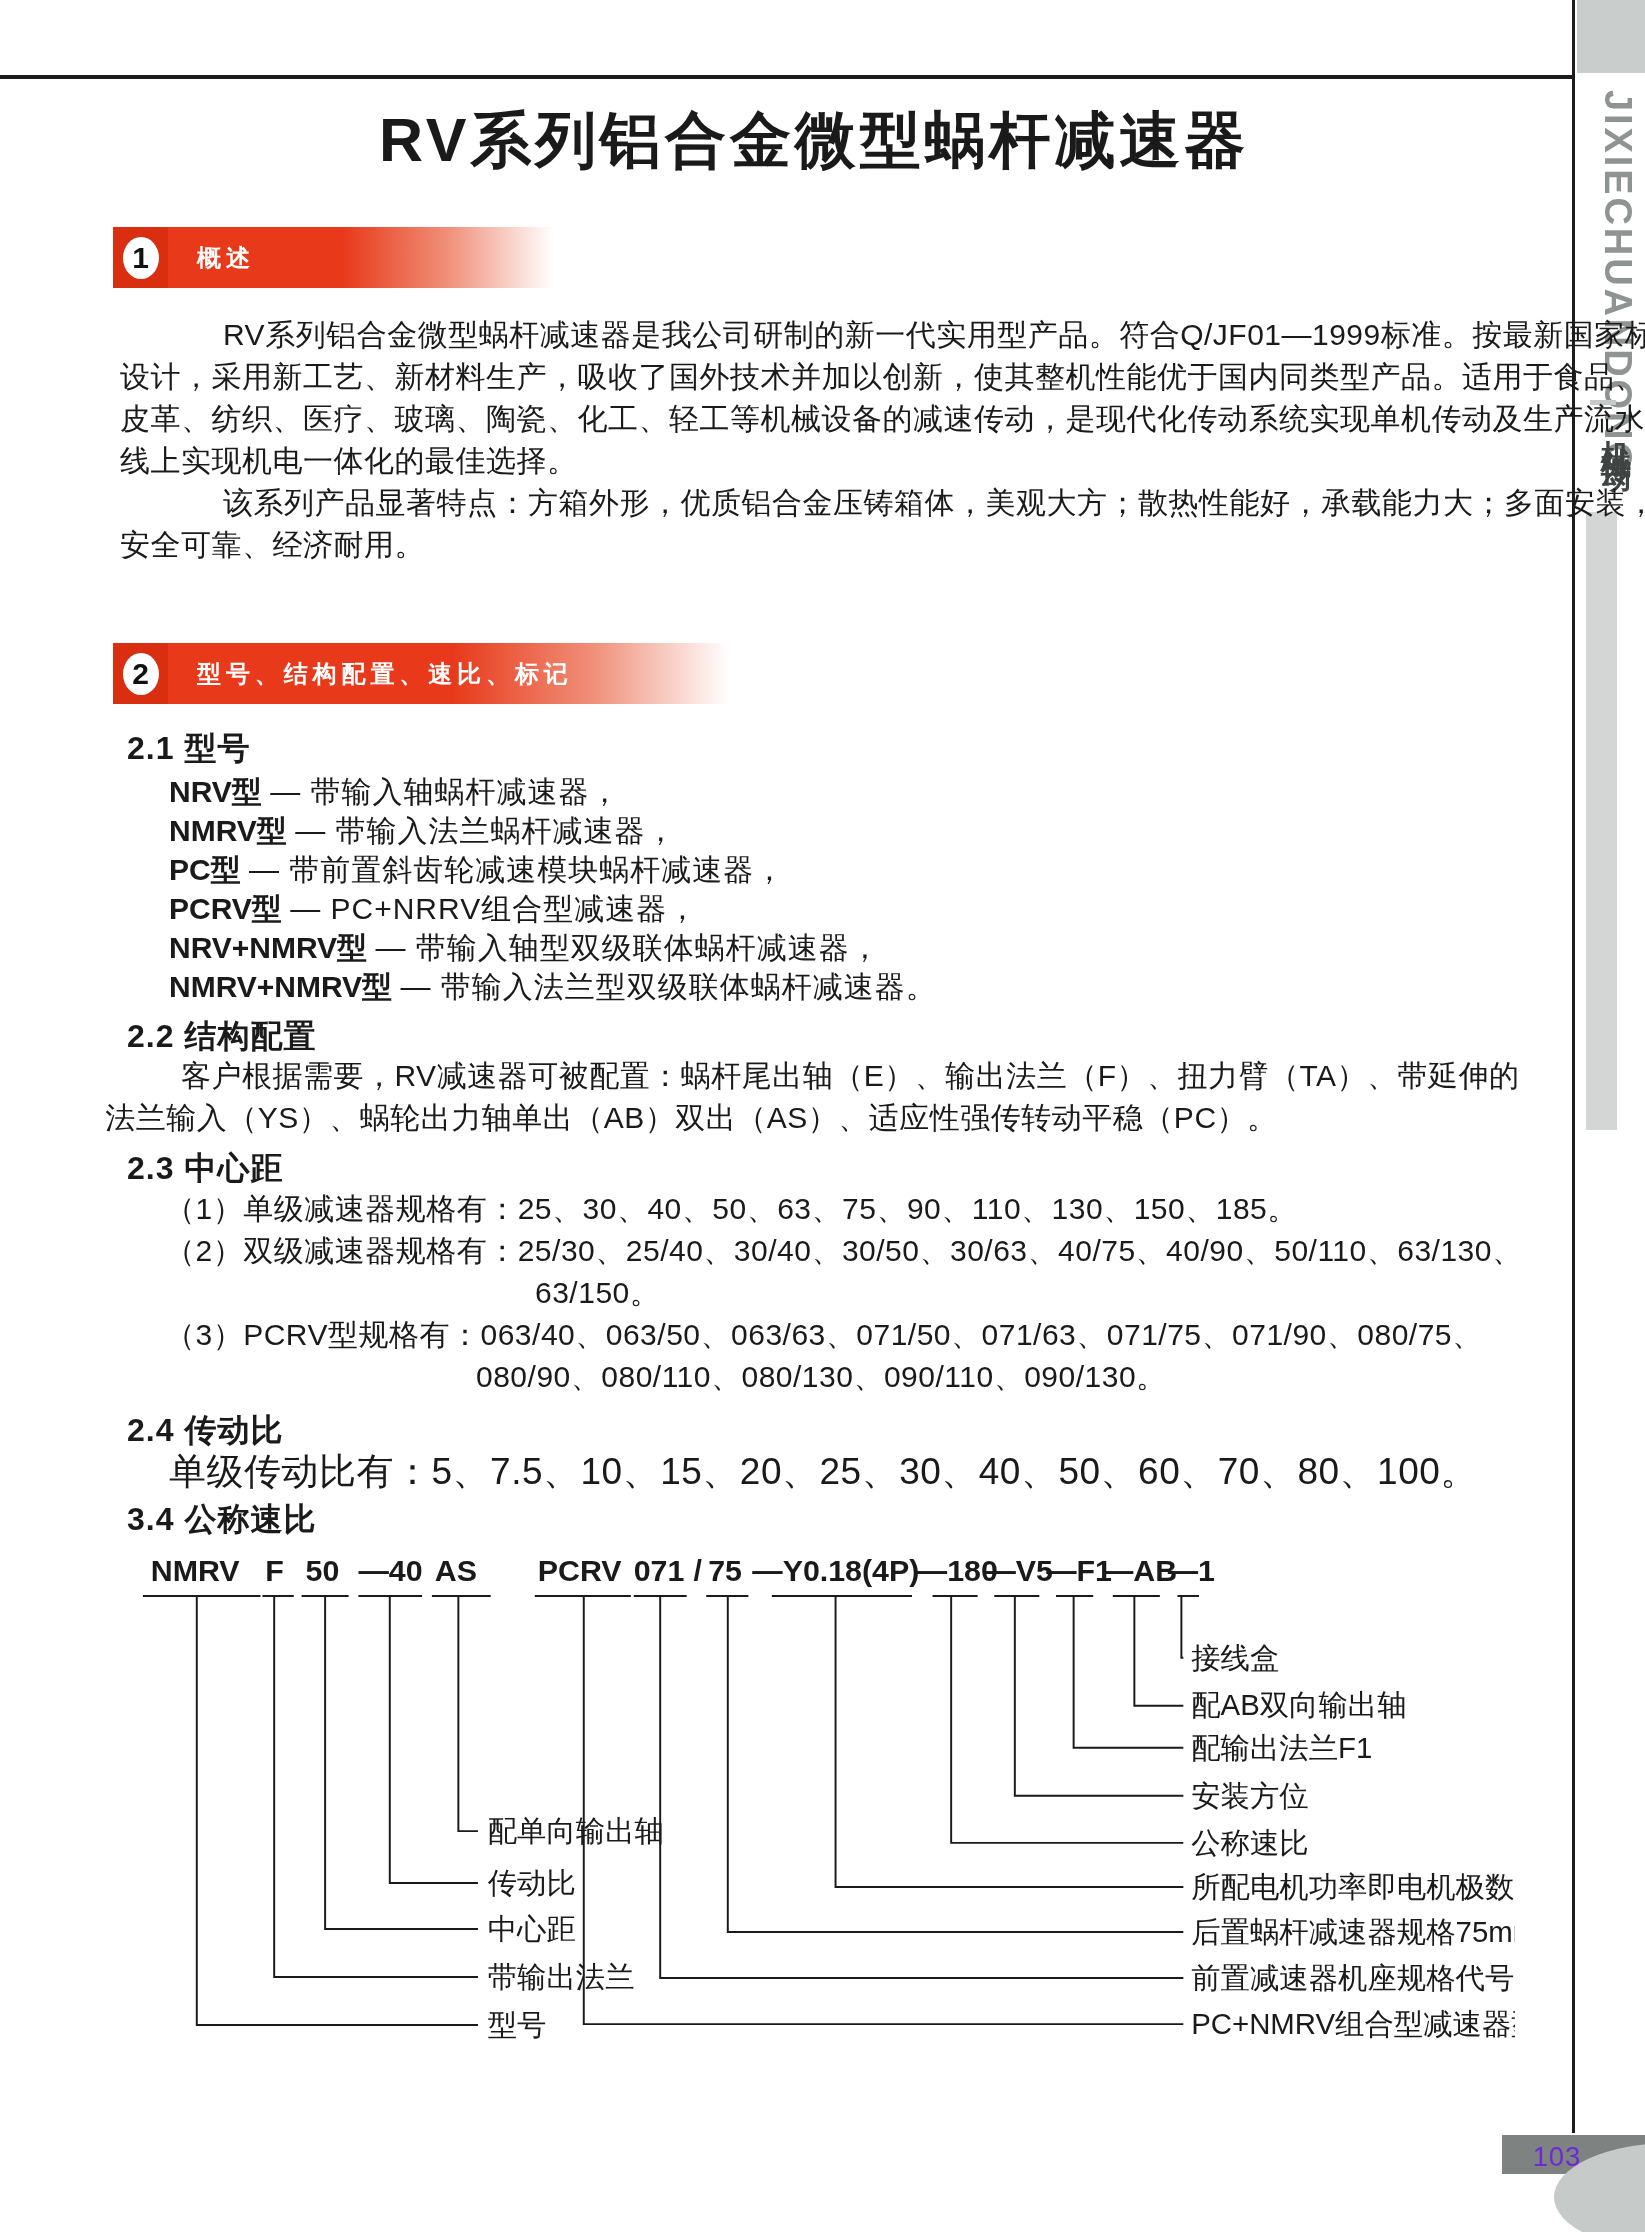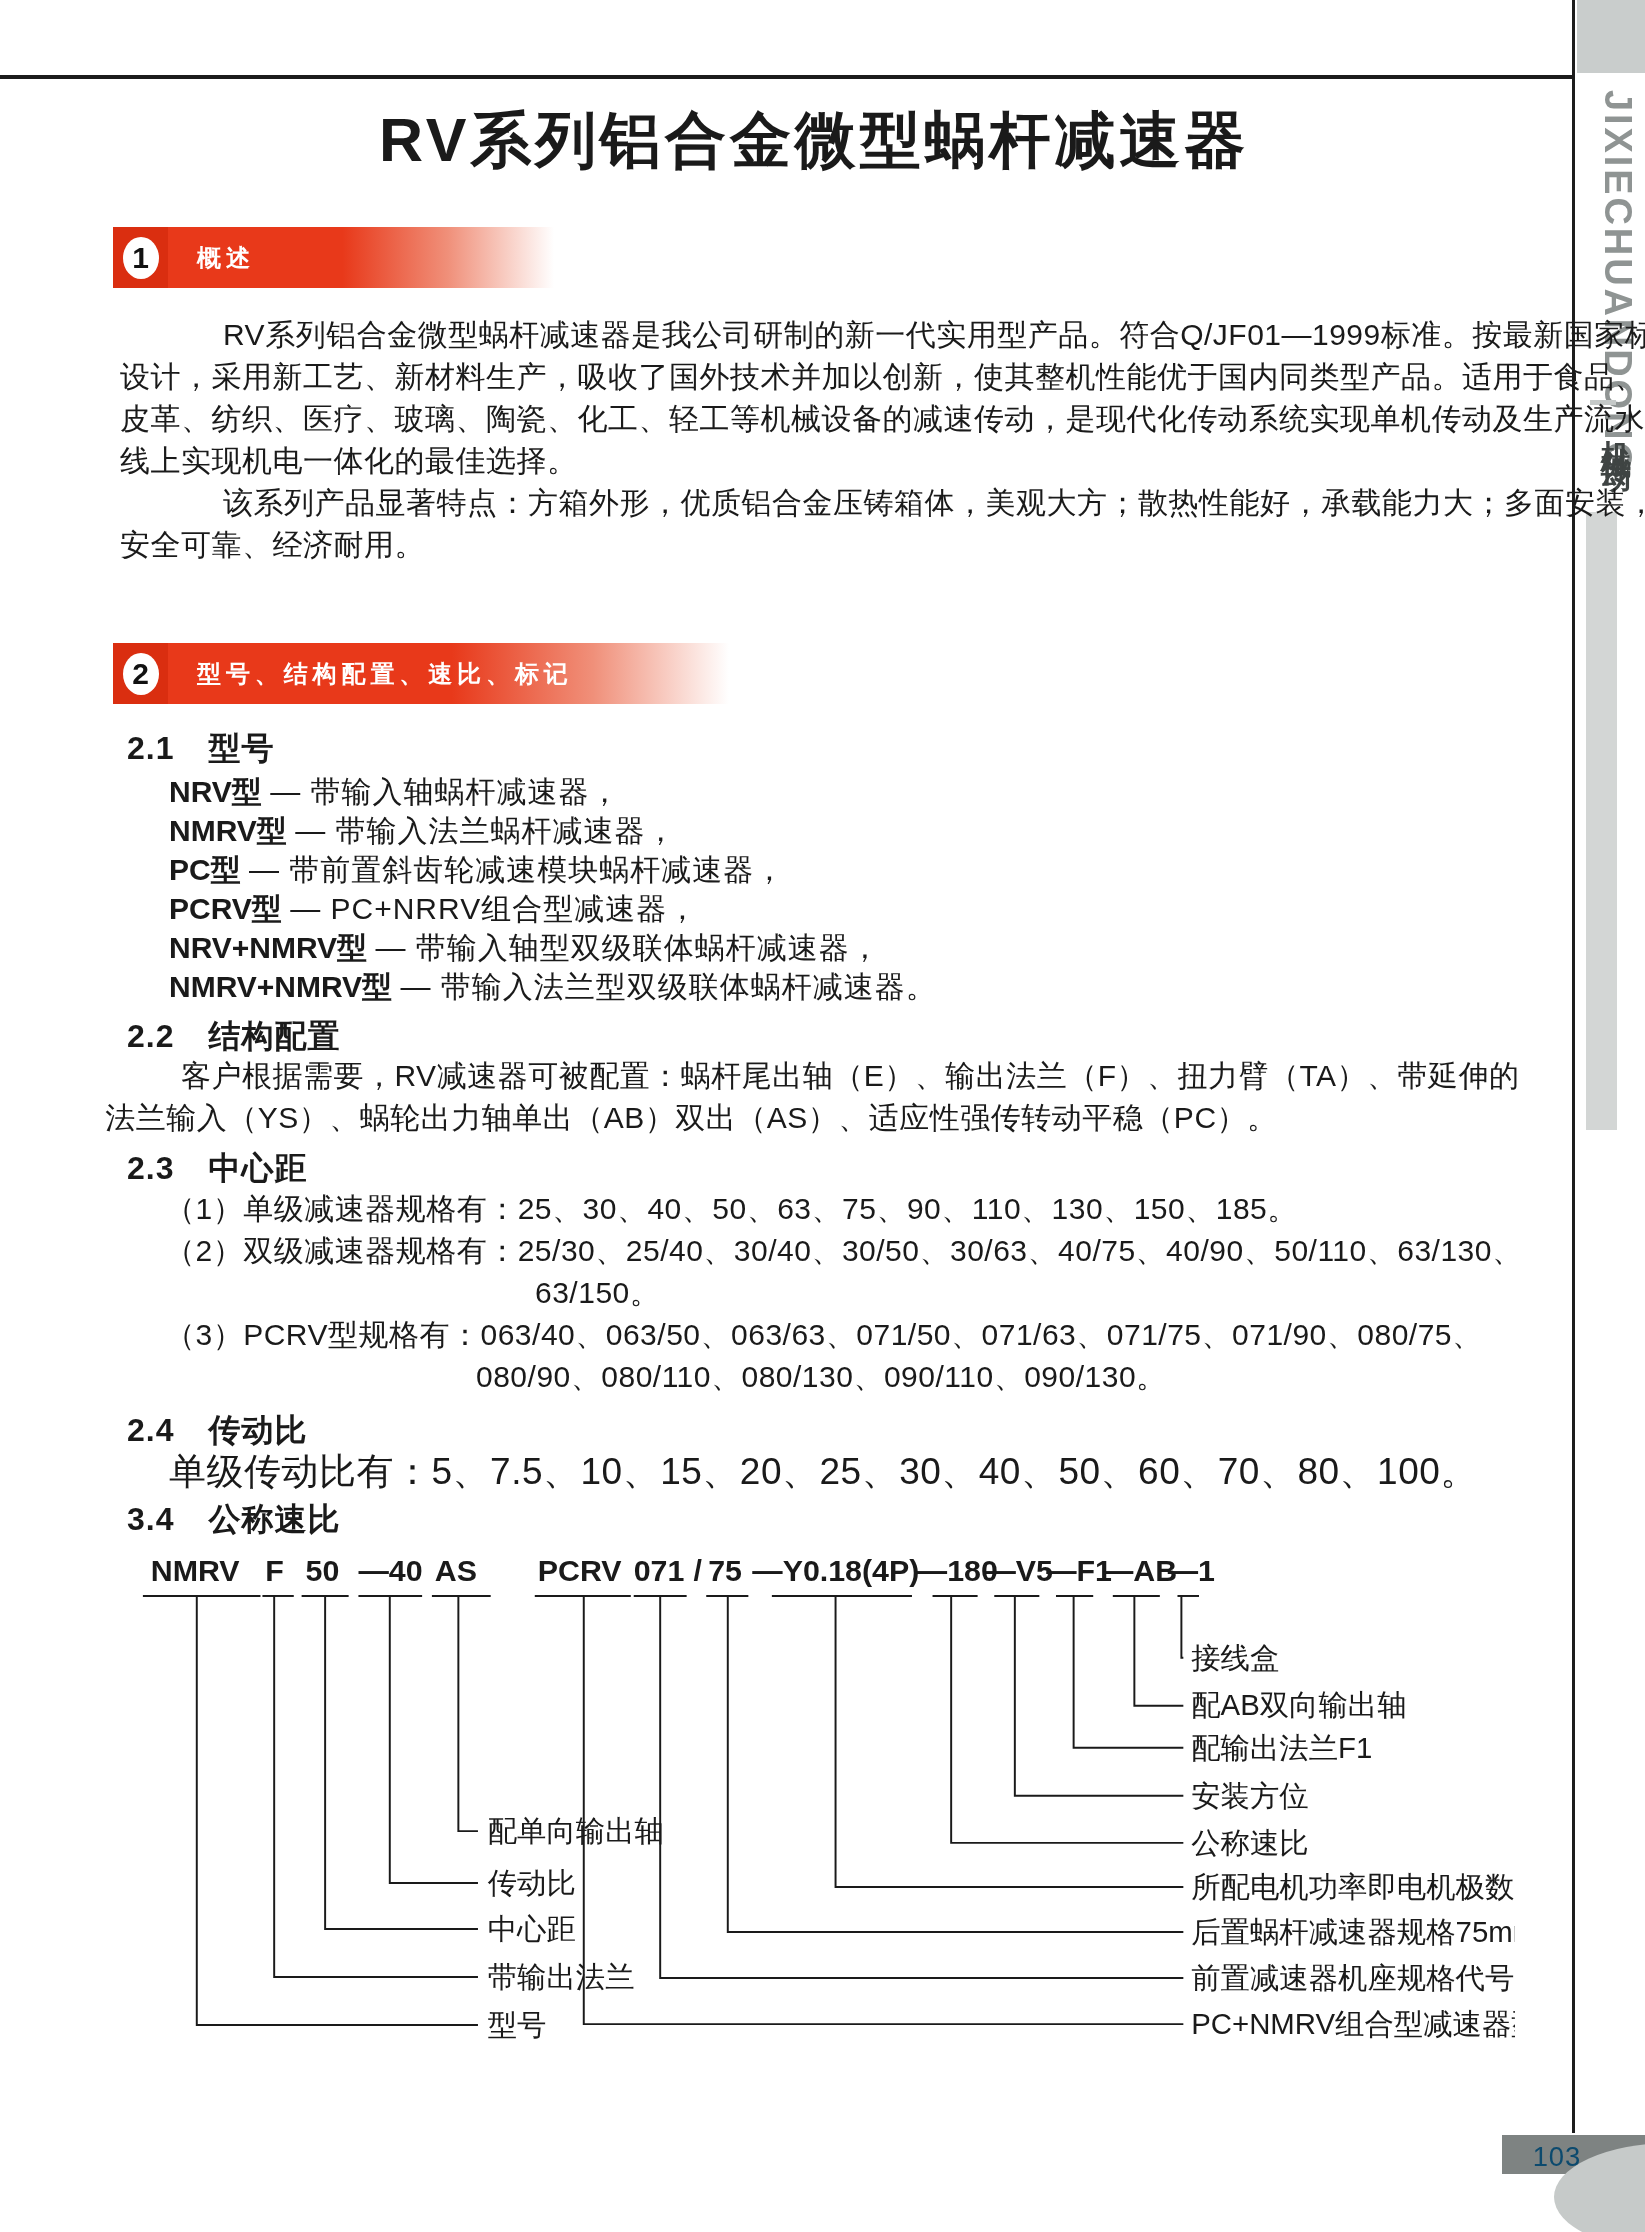--- a/index.html
+++ b/index.html
@@ -28,21 +28,21 @@
   .side-bar{left:1586px;top:512px;width:31px;height:618px;background:#d3d6d5;}
 
   
   .page-badge{left:1502px;top:2135px;width:144px;height:39px;background:#7e8382;}
   .page-ellipse{
     left:1554px;top:2143px;width:235px;height:108px;background:#c6cac9;
     border-radius:50%;
   }
   .page-num{
     left:1502px;top:2141px;width:110px;text-align:center;
-    font-size:27.4px;color:#0c4a6e;letter-spacing:1px;
+    font-size:27.4px;color:#6d28d9;letter-spacing:1px;
   }
 
   
   .page-title{
     left:113px;top:100px;width:1402px;text-align:center;
     font-size:61px;font-weight:bold;letter-spacing:3.9px;white-space:nowrap;
   }
 
   
   .secbar{
@@ -66,21 +66,21 @@
   .secbar-2{top:643px;width:616px;
     background:linear-gradient(90deg,#e8391a 0%,#e8391a 55%,#f0907a 78%,#ffffff 100%);}
 
   
   .para{left:120px;width:1400px;}
   .para .tline{font-size:30px;line-height:42px;white-space:nowrap;letter-spacing:0.5px;}
   .ind{text-indent:103px;}
   .ind2{text-indent:61px;}
 
   .h2{font-size:32px;font-weight:bold;letter-spacing:1px;white-space:nowrap;}
-  .h2 .hnum{margin-right:34px;}
+  .h2 .hnum{margin-right:10px;}
 
   .model-list{left:169px;top:772px;}
   .model-list .mline{font-size:30px;line-height:39px;white-space:nowrap;}
   .mtok{font-weight:bold;letter-spacing:0;}
   .mdesc{letter-spacing:1px;}
 
   .cd{left:165px;}
   .cd .tline{font-size:30px;line-height:42px;white-space:nowrap;letter-spacing:0.5px;}
   .cont2{text-indent:370px;}
   .cont3{text-indent:311px;}

